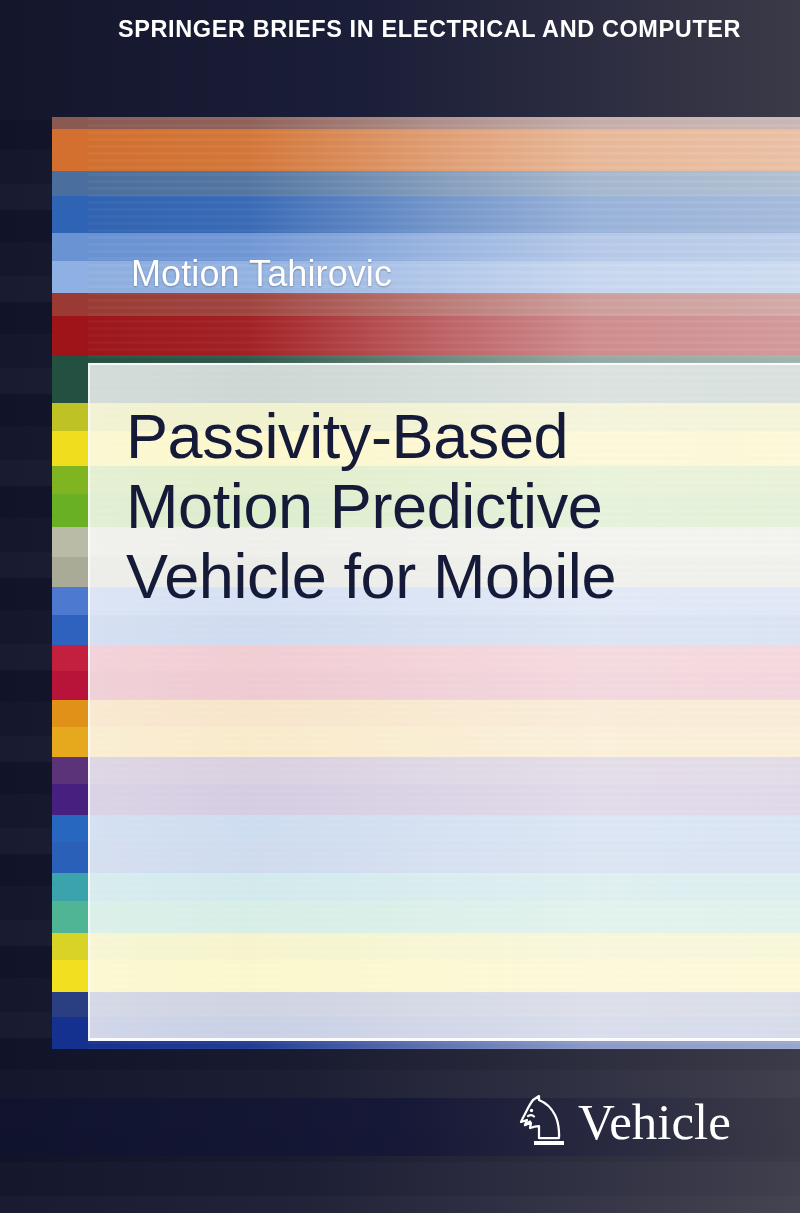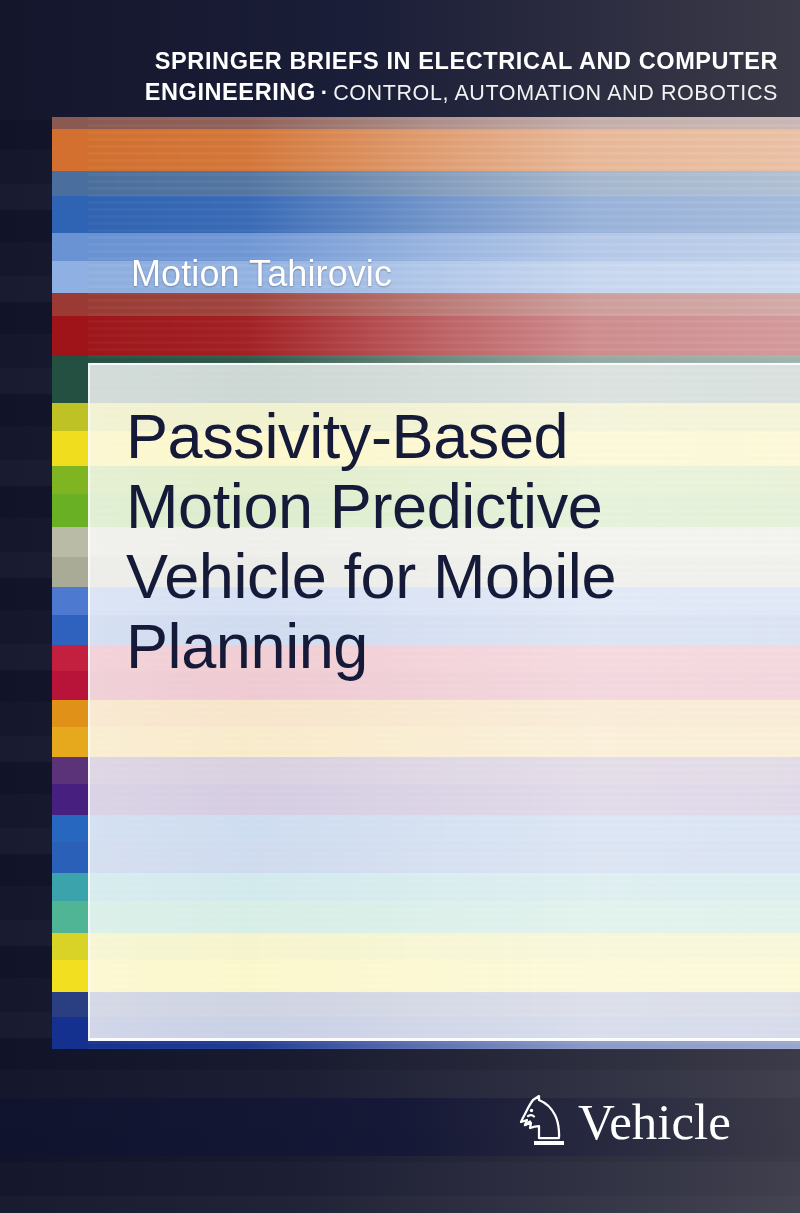--- a/index.html
+++ b/index.html
@@ -51,25 +51,25 @@
     position: absolute;
     left: 0; top: 1098px; right: 0; height: 58px;
     background: linear-gradient(to right, #10132e 0%, #141736 50%, #3a3a48 100%);
     opacity: .92;
   }
 
   
   .series-head {
     position: absolute;
     left: 118px;
-    top: 46px;
+    top: 14px;
     width: 660px;
     line-height: 1.30;
     color: #ffffff;
-    text-align: right;
+    text-align: left;
   }
   .series-line { white-space: nowrap; }
   .series-strong {
     font-weight: 700;
     font-size: 23.5px;
     letter-spacing: 0.6px;
   }
   .series-light {
     font-weight: 400;
     font-size: 21.5px;
@@ -200,23 +200,20 @@
 <div id="cover">
 
   <div class="backdrop"></div>
   <div class="backdrop-bands"></div>
   <div class="backdrop-topdark"></div>
   <div class="backdrop-bottomband"></div>
 
   <div class="series-head">
     <div class="series-line">
       <span class="series-strong">SPRINGER BRIEFS IN ELECTRICAL AND COMPUTER</span>
-    </div>
-    <div class="series-line">
-      <span class="series-strong">ENGINEERING</span><span class="series-dot">·</span><span class="series-light">CONTROL, AUTOMATION AND ROBOTICS</span>
     </div>
   </div>
 
   <div id="art">
     <div class="stripes" id="stripes">
         <div class="stripe" style="top: 0px; height: 12.7233px; background: rgb(138, 90, 82);"></div>
         <div class="stripe" style="top: 11.7233px; height: 43.4969px; background: rgb(211, 112, 47);"></div>
         <div class="stripe" style="top: 54.2201px; height: 25.9119px; background: rgb(74, 111, 158);"></div>
         <div class="stripe" style="top: 79.1321px; height: 37.6352px; background: rgb(47, 99, 179);"></div>
         <div class="stripe" style="top: 115.767px; height: 28.8428px; background: rgb(106, 147, 212);"></div>
@@ -287,21 +284,20 @@
   <div class="title-panel"></div>
 
   <div class="authors">
     <div class="author-line">Motion Tahirovic</div>
   </div>
 
   <div class="title">
     <div class="title-line">Passivity-Based</div>
     <div class="title-line">Motion Predictive</div>
     <div class="title-line">Vehicle for Mobile</div>
-    <div class="title-line">Planning</div>
   </div>
 
   <div class="springer">
     <svg class="springer-knight" viewBox="0 0 100 112" aria-hidden="true">
       <g fill="none" stroke="#ffffff" stroke-width="4.5" stroke-linejoin="round" stroke-linecap="round">
         <path d="M34 12 C28 20 24 28 20 36 C16 44 12 50 10 56 L22 52 L18 62 L30 58 L28 68 C28 68 38 64 46 64 L46 88 L86 88 C86 88 88 62 78 42 C70 26 56 16 46 12 L46 4 Z"></path>
         <path d="M24 44 C28 42 33 42 36 45"></path>
         <path d="M18 62 L28 55"></path>
       </g>
       <circle cx="31" cy="33" r="3.4" fill="#ffffff"></circle>

